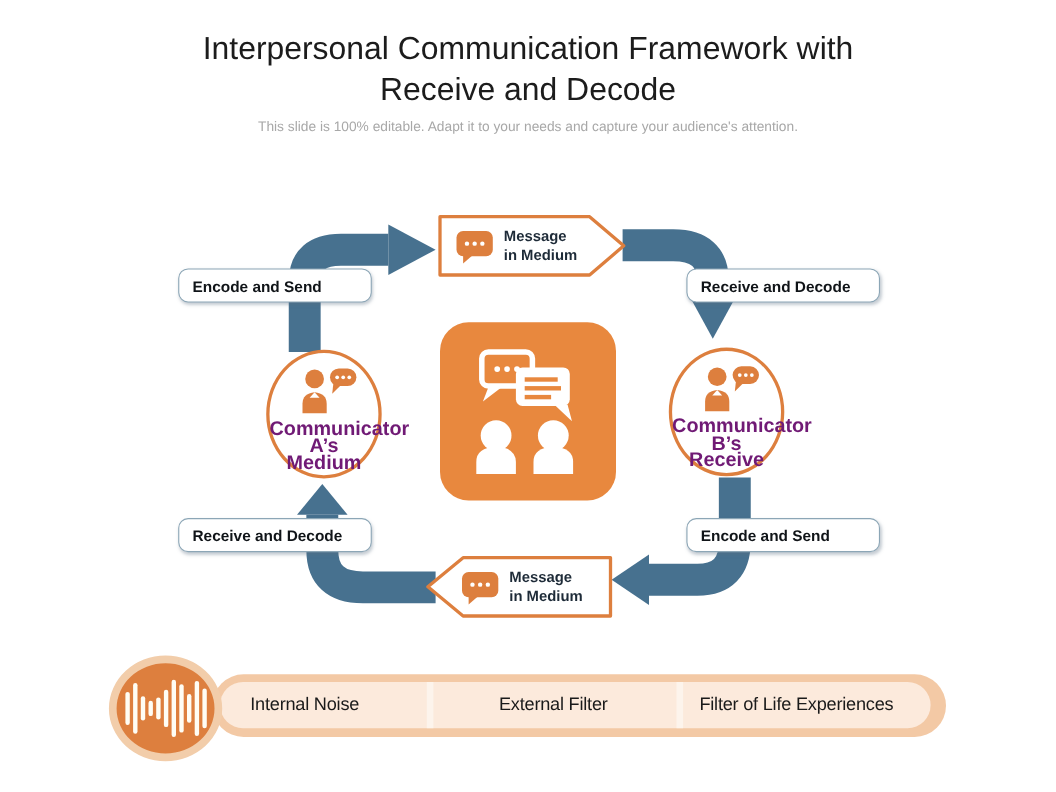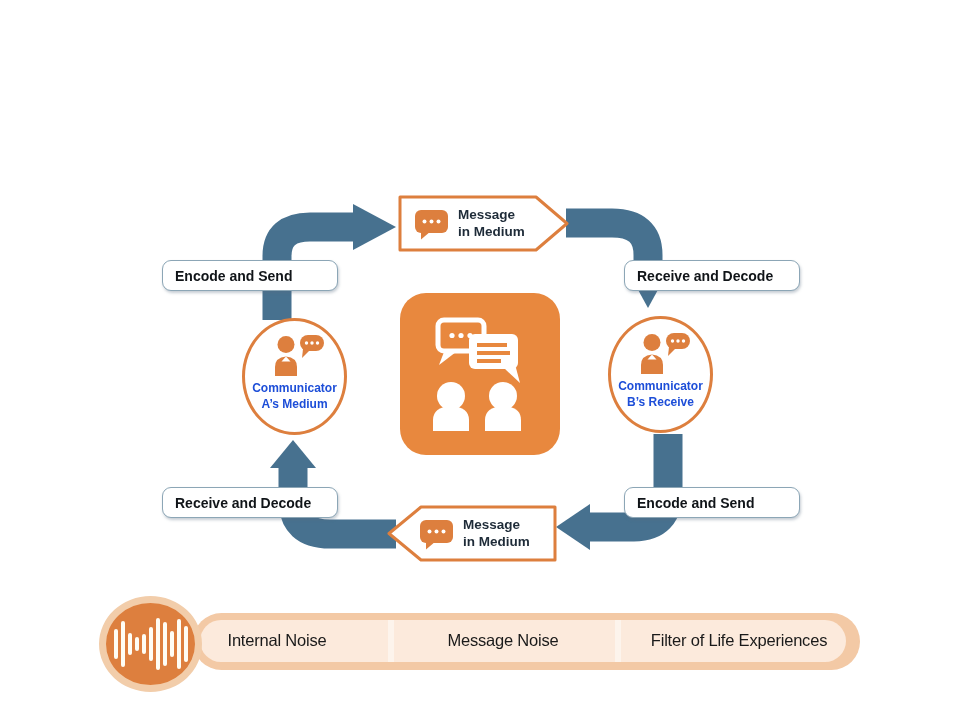--- a/index.html
+++ b/index.html
@@ -20,21 +20,21 @@
   
   .arrows { position:absolute; left:0; top:0; width:960px; height:720px; z-index:1; }
   .arrow-shaft { fill:none; stroke:var(--arrow-blue,#47718f); stroke-width:29; }
   .arrow-head  { fill:var(--arrow-blue,#47718f); }
   
   .label-box {
     position:absolute; width:176px; height:31px; box-sizing:border-box;
     background:#fff; border:1.4px solid #8ca6b6; border-radius:9px;
     box-shadow:1px 2px 3px rgba(90,110,130,.35);
     display:flex; align-items:center; padding-left:12px;
-    font-weight:bold; font-size:14px; color:#101418; z-index:4;margin-top:16px;
+    font-weight:bold; font-size:14px; color:#101418; z-index:4;
   }
   #label-tl { left:162px; top:244px; }
   #label-tr { left:624px; top:244px; }
   #label-bl { left:162px; top:471px; }
   #label-br { left:624px; top:471px; }
   
   .msg-box { position:absolute; width:172px; height:57px; z-index:3; }
   #msg-top    { left:398px; top:195px; }
   #msg-bottom { left:386px; top:505px; }
   .msg-box svg.shape { position:absolute; left:0; top:0; }
@@ -53,21 +53,21 @@
   
   .ellipse {
     position:absolute; width:105px; height:117px; box-sizing:border-box;
     border:3px solid var(--outline-orange,#dd7f3e); border-radius:50%;
     background:#fff; z-index:3; text-align:center;
   }
   #ellipse-a { left:242px; top:318px; }
   #ellipse-b { left:608px; top:316px; }
   .ellipse .person-icon { margin-top:13px; margin-left:8px; }
   .person-fill { fill:var(--outline-orange,#dd7f3e); }
-  .ellipse-text { font-weight:bold; font-size:12px; line-height:15.5px; color:#1d4ed8; margin-top:1px; }
+  .ellipse-text { font-weight:bold; font-size:18px; line-height:15.5px; color:#701a75; margin-top:1px; }
   
   .hub {
     position:absolute; left:400px; top:293px; width:160px; height:162px;
     background:var(--accent-orange,#e8883e); border-radius:26px; z-index:2;
     display:flex; align-items:center; justify-content:center;
   }
   .hub-white { fill:#ffffff; }
   .hub-line  { fill:var(--accent-orange,#e8883e); }
   
   .bar-outer {
@@ -80,34 +80,36 @@
   }
   .bar-divider { position:absolute; top:620px; width:6px; height:42px; background:#fdf4ec; z-index:3; }
   #divider-1 { left:388px; }
   #divider-2 { left:615px; }
   .noise-label {
     position:absolute; top:631px; transform:translateX(-50%); z-index:3;
     font-weight:normal; font-size:16.5px; letter-spacing:-0.2px; color:#1a1a1a; white-space:nowrap;
   }
   #noise-1 { left:277px; }
   #noise-2 { left:503px; }
-  #noise-3 { left:739px; }
+  #noise-3 { left:724px; }
   .wave-circle {
     position:absolute; left:99px; top:596px; width:103px; height:96px; box-sizing:border-box;
     border-radius:50%; background:var(--outline-orange,#dd7f3e);
     border:7px solid #f2cdaa; z-index:4;
     display:flex; align-items:center; justify-content:center; gap:3px;
   }
   .wbar { width:4px; background:#fffdf4; border-radius:2px; flex:0 0 auto; }
 </style>
 </head>
 <body>
 
 <div id="stage">
 
+  <div class="title">Interpersonal Communication Framework with Receive and Decode</div>
+  <div class="subtitle">This slide is 100% editable. Adapt it to your needs and capture your audience's attention.</div>
 
   <svg class="arrows" viewBox="0 0 960 720">
     <g>
       <path class="arrow-shaft" d="M 277 320 L 277 256 Q 277 227 310 227 L 353 227"></path>
       <polygon class="arrow-head" points="353,204 353,250 396,227"></polygon>
     </g>
     <g>
       <path class="arrow-shaft" d="M 566 223 L 612 223 Q 648 223 648 255 L 648 266"></path>
       <polygon class="arrow-head" points="625,266 671,266 648,308"></polygon>
     </g>
@@ -219,21 +221,21 @@
       <circle class="hub-white" cx="78" cy="79" r="14"></circle>
       <path class="hub-white" d="M60 114 L60 103 Q60 90 78 89 Q96 90 96 103 L96 114 Z"></path>
     </svg>
   </div>
 
   <div class="bar-outer"></div>
   <div class="bar-inner"></div>
   <div class="bar-divider" id="divider-1"></div>
   <div class="bar-divider" id="divider-2"></div>
   <div class="noise-label" id="noise-1">Internal Noise</div>
-  <div class="noise-label" id="noise-2">Message Noise</div>
+  <div class="noise-label" id="noise-2">External Filter</div>
   <div class="noise-label" id="noise-3">Filter of Life Experiences</div>
 
   <div class="wave-circle">
     <span class="wbar" style="height:30px"></span>
     <span class="wbar" style="height:46px"></span>
     <span class="wbar" style="height:22px"></span>
     <span class="wbar" style="height:14px"></span>
     <span class="wbar" style="height:20px"></span>
     <span class="wbar" style="height:34px"></span>
     <span class="wbar" style="height:52px"></span>

